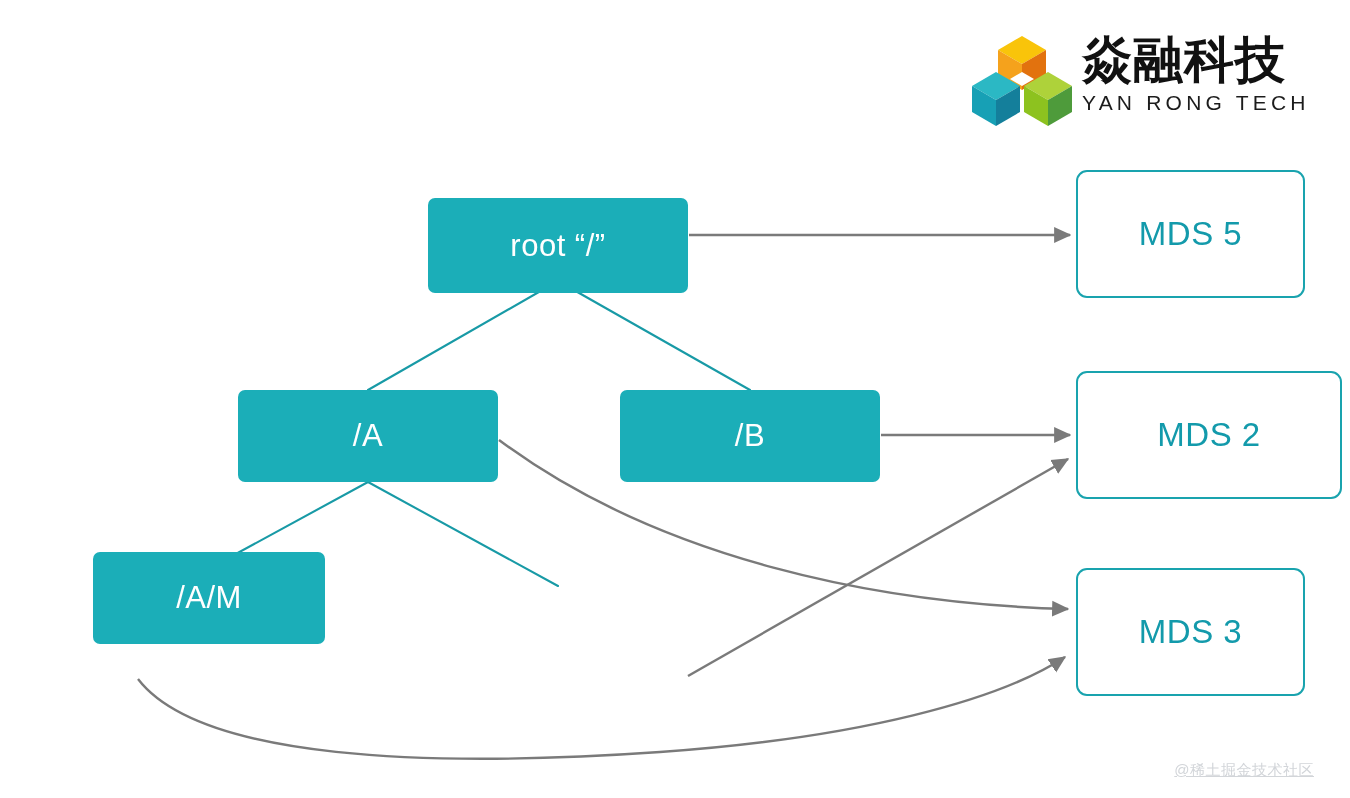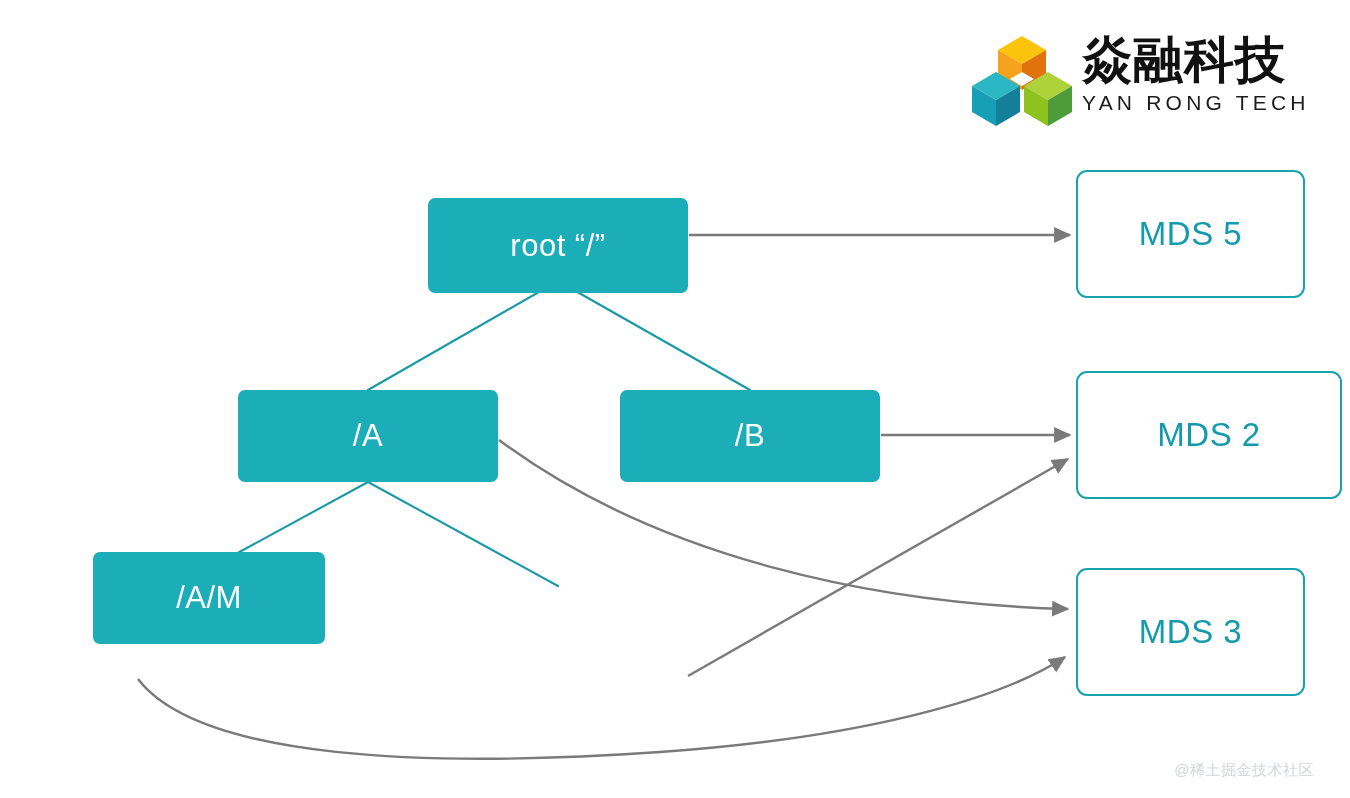--- a/index.html
+++ b/index.html
@@ -106,20 +106,21 @@
 
   
   #watermark {
     position: absolute;
     right: 36px;
     bottom: 18px;
     font-size: 15px;
     color: #d2d5d9;
     letter-spacing: 0.5px;
     white-space: nowrap;
+    text-decoration: underline;
   }
 </style>
 </head>
 <body>
 
 <div id="canvas">
 
   <div id="logo-block">
     <svg id="logo-mark" viewBox="0 0 108 108">
 

